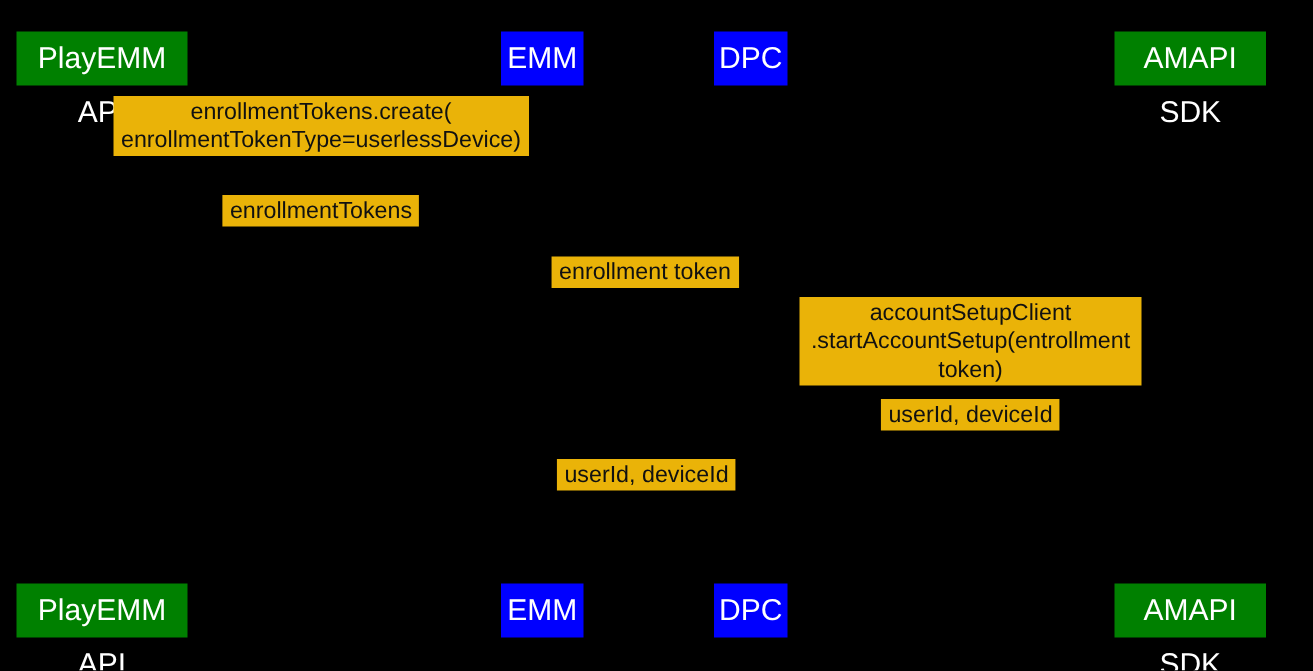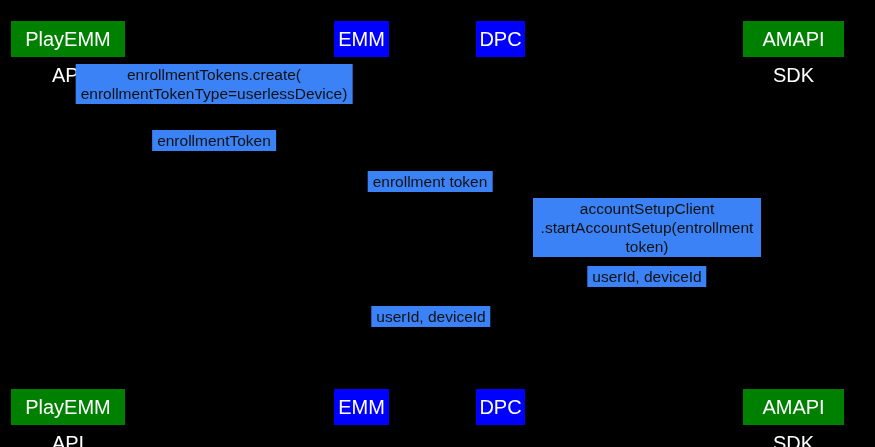--- a/index.html
+++ b/index.html
@@ -20,42 +20,42 @@
     height: 36px;
     line-height: 36px;
     text-align: center;
     color: #ffffff;
     font-size: 20px;
     box-sizing: border-box;
   }
   .msg {
     position: absolute;
     transform: translateX(-50%);
-    background: #3b82f6;
+    background: #eab308;
     color: #111111;
     font-size: 15.5px;
     line-height: 19px;
     padding: 1px 5px;
     white-space: pre-line;
     text-align: center;
   }
 </style>
 </head>
 <body>
 
 <div class="stage">
 
   <div class="actor" style="left: 11px; top: 21px; width: 114px; background: rgb(0, 128, 0);">PlayEMM API</div>
   <div class="actor" style="left: 334px; top: 21px; width: 55px; background: rgb(0, 0, 255);">EMM</div>
   <div class="actor" style="left: 476px; top: 21px; width: 49px; background: rgb(0, 0, 255);">DPC</div>
   <div class="actor" style="left: 743px; top: 21px; width: 101px; background: rgb(0, 128, 0);">AMAPI SDK</div>
 
   <div class="msg" style="left:214px; top:64px">enrollmentTokens.create(
 enrollmentTokenType=userlessDevice)</div>
-  <div class="msg" style="left:214px; top:130px">enrollmentToken</div>
+  <div class="msg" style="left:214px; top:130px">enrollmentTokens</div>
   <div class="msg" style="left:430px; top:171px">enrollment token</div>
   <div class="msg" style="left:647px; top:198px">accountSetupClient
 .startAccountSetup(entrollment token)</div>
   <div class="msg" style="left:647px; top:266px">userId, deviceId</div>
   <div class="msg" style="left:431px; top:306px">userId, deviceId</div>
 
   <div class="actor" style="left: 11px; top: 389px; width: 114px; background: rgb(0, 128, 0);">PlayEMM API</div>
   <div class="actor" style="left: 334px; top: 389px; width: 55px; background: rgb(0, 0, 255);">EMM</div>
   <div class="actor" style="left: 476px; top: 389px; width: 49px; background: rgb(0, 0, 255);">DPC</div>
   <div class="actor" style="left: 743px; top: 389px; width: 101px; background: rgb(0, 128, 0);">AMAPI SDK</div>

